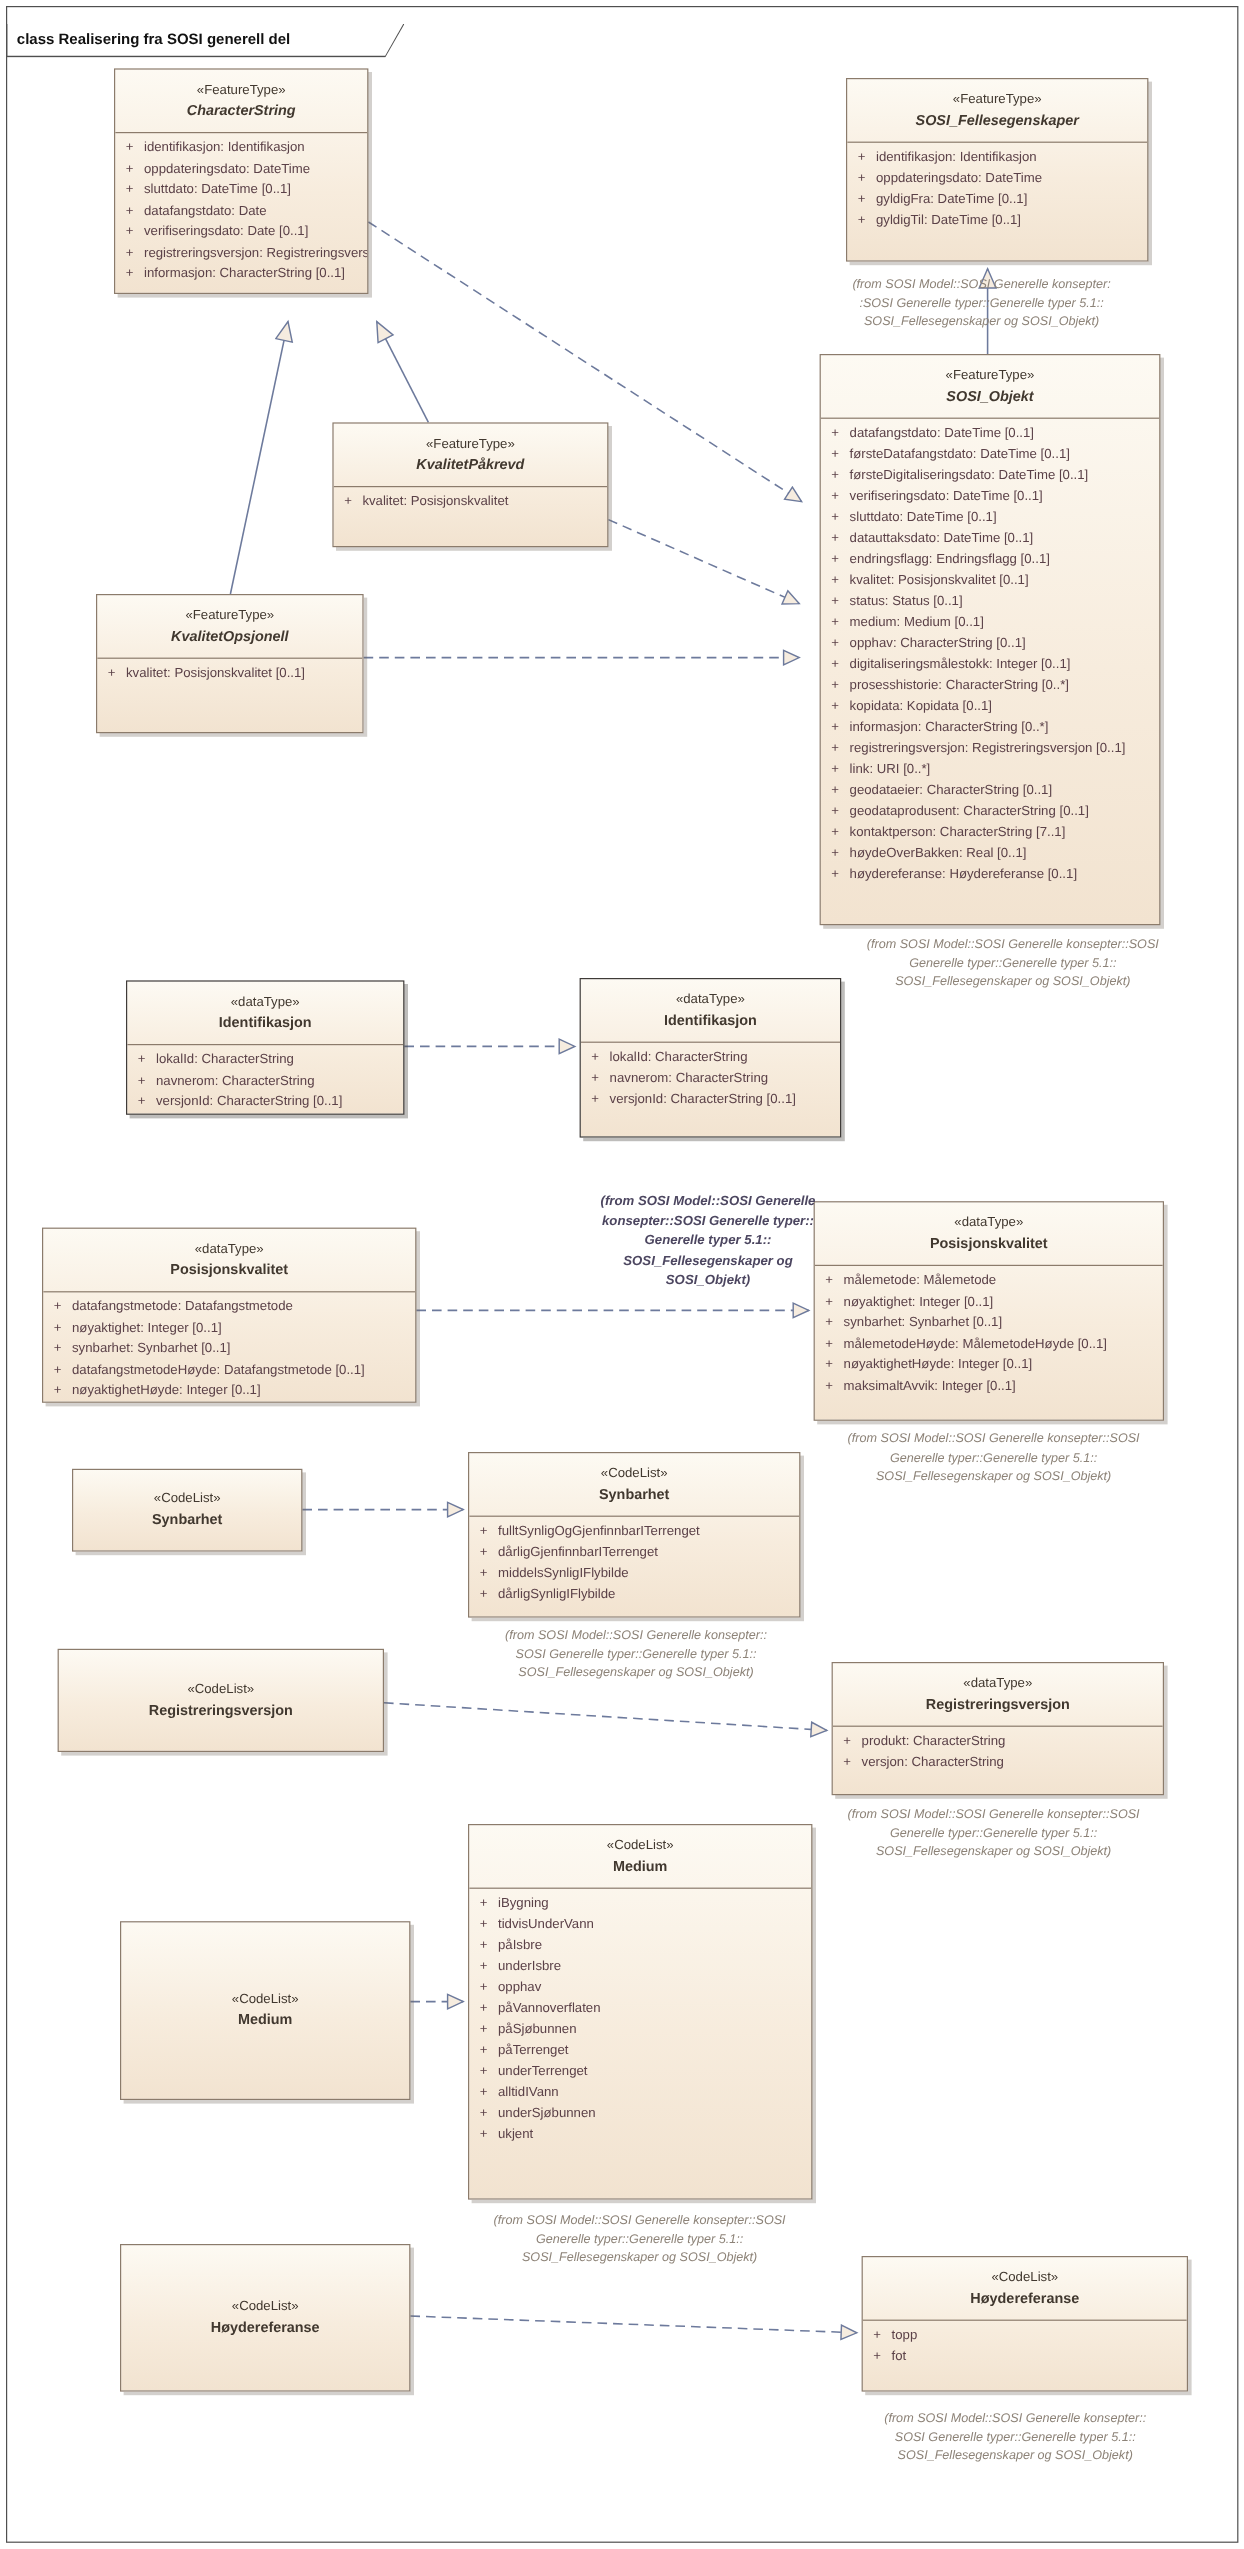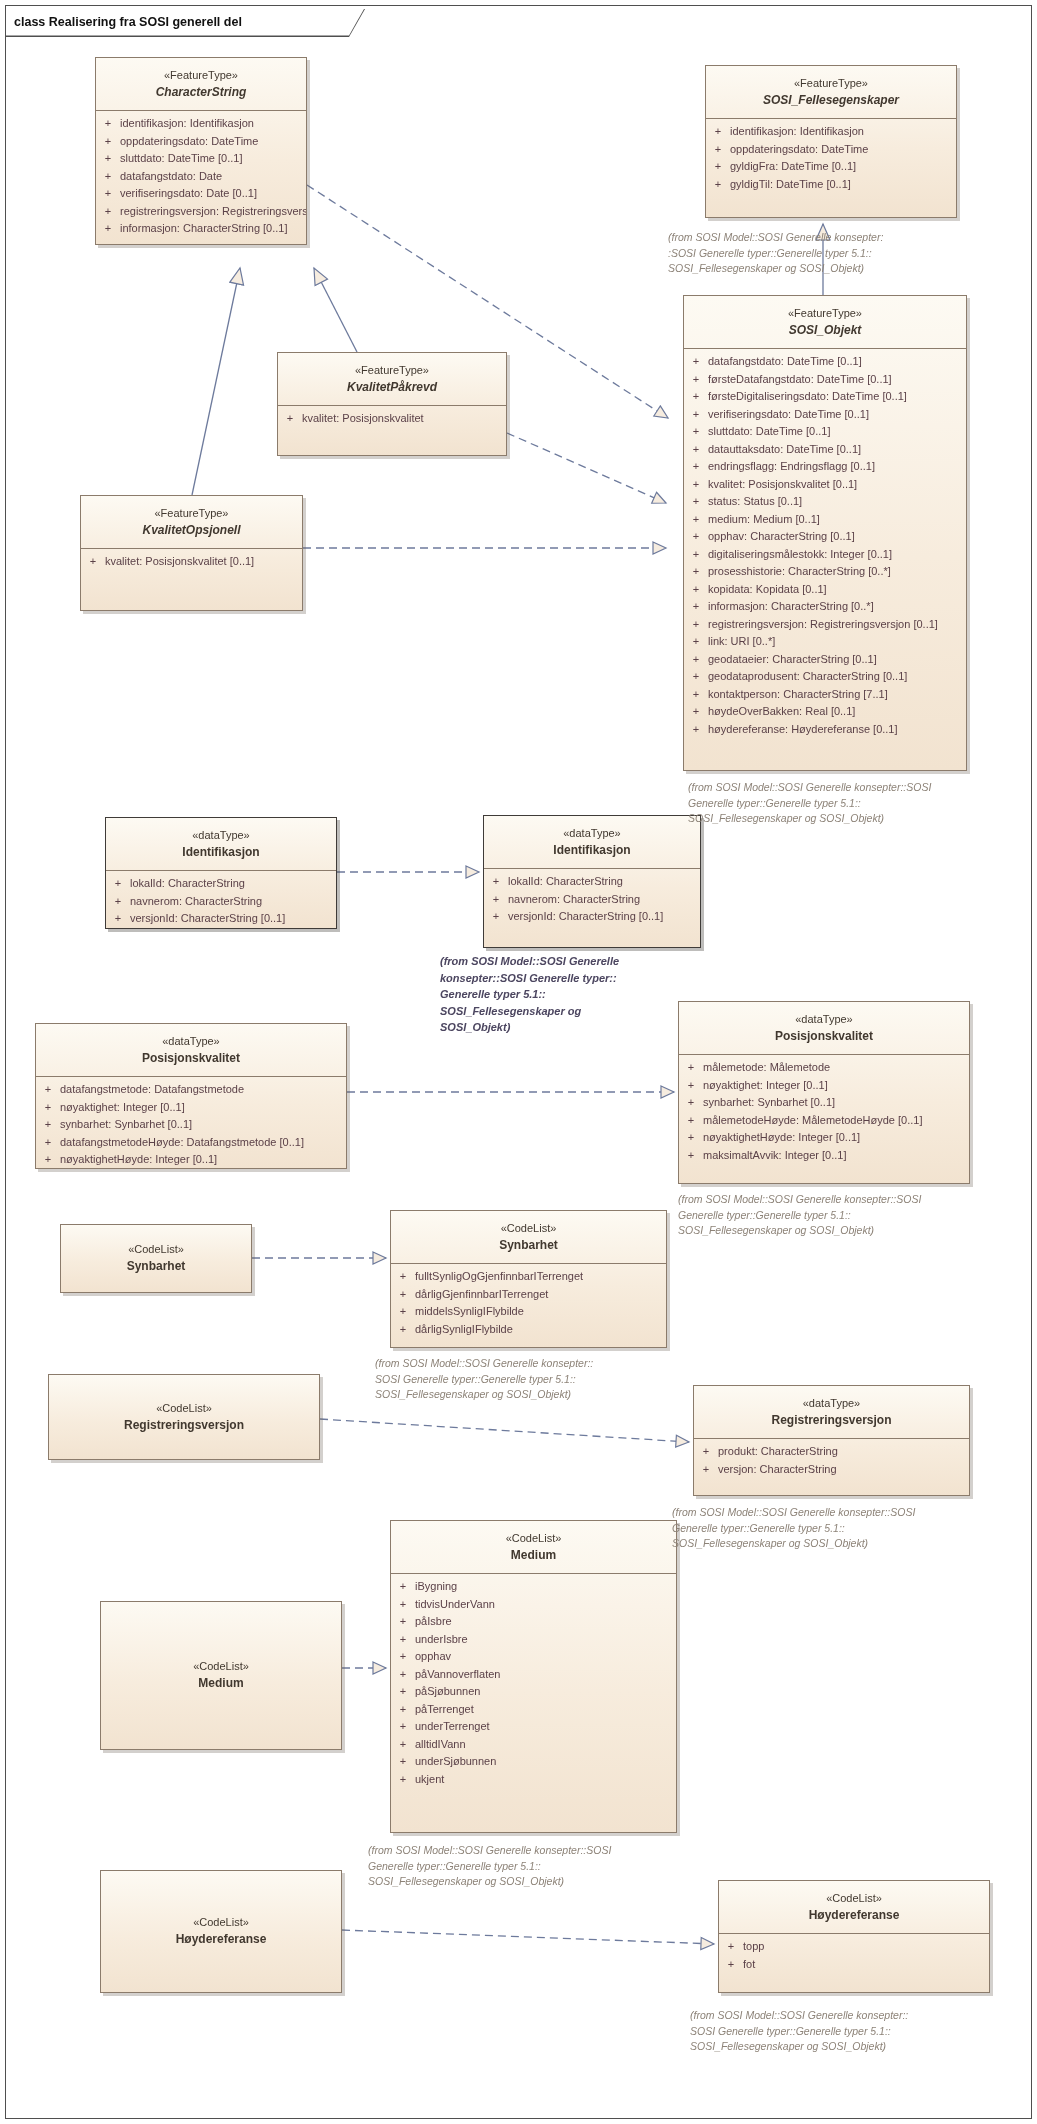--- a/index.html
+++ b/index.html
@@ -1,35 +1,35 @@
 <!DOCTYPE html>
 <html><head>
 <meta charset="utf-8">
 <style>
   html,body{margin:0;padding:0;background:#ffffff;}
   body{width:1037px;height:2124px;position:relative;font-family:"Liberation Sans",sans-serif;overflow:hidden;}
   .frame{position:absolute;left:5px;top:5px;right:5px;bottom:5px;border:1px solid #4f4f4f;background:#ffffff;}
-  .title-tab{position:absolute;left:5px;top:9px;width:332px;height:28px;z-index:5;padding-left:28px;}
+  .title-tab{position:absolute;left:5px;top:20px;width:332px;height:28px;z-index:5;}
   .tab-outer{position:absolute;inset:0;background:#4f4f4f;clip-path:polygon(0 0,100% 0,calc(100% - 16px) 100%,0 100%);}
   .tab-inner{position:absolute;left:1px;top:0px;right:1px;bottom:1.5px;background:#ffffff;clip-path:polygon(0 0,100% 0,calc(100% - 15px) 100%,0 100%);display:flex;align-items:center;padding-left:8px;box-sizing:border-box;}
   .tab-inner span{font-size:12.5px;font-weight:bold;color:#111111;}
   svg.connectors{position:absolute;left:0;top:0;z-index:1;}
   .ubox{position:absolute;z-index:2;box-sizing:border-box;background:linear-gradient(180deg,#fdfaf3 0%,#f7ecdd 55%,#f2e3d0 100%);border:1px solid #8b7b6b;box-shadow:3px 3px 0 rgba(110,100,90,0.30);overflow:hidden;}
   .ubox.dark{border-color:#3f3b38;box-shadow:3px 3px 0 rgba(70,65,60,0.35);}
   .hdr{text-align:center;padding:10px 4px 9px 4px;}
   .stereo{font-size:11px;line-height:15px;color:#41382f;}
   .cname{font-size:12px;line-height:17px;font-weight:bold;color:#41382f;margin-top:1px;}
   .cname.it{font-style:italic;}
   .attrs{border-top:1px solid #8b7b6b;padding:4px 2px 4px 0;}
   .attr-row{display:flex;font-size:11px;line-height:17.5px;color:#5b4148;white-space:nowrap;}
   .attr-plus{width:24px;flex:none;text-align:center;}
   .ubox.empty{display:flex;align-items:center;justify-content:center;}
   .ubox.empty .hdr{padding:0 4px;}
-  .note{position:absolute;z-index:3;font-size:10.5px;font-style:italic;color:#8d8378;white-space:pre-line;line-height:15.5px;}
-  .note.strong{color:#4c4660;font-weight:bold;font-size:11px;line-height:16.5px;}
+  .note{position:absolute;z-index:3;font-size:10.5px;font-style:italic;color:#8d8378;text-align:center;white-space:pre-line;line-height:15.5px;}
+  .note.strong{color:#4c4660;font-weight:bold;font-size:11px;line-height:16.5px;margin-top:40px;}
 </style>
 </head>
 <body>
 
 <div class="frame"></div>
 
 <div class="title-tab">
   <div class="tab-outer"></div>
   <div class="tab-inner">
     <span>class Realisering fra SOSI generell del</span>

